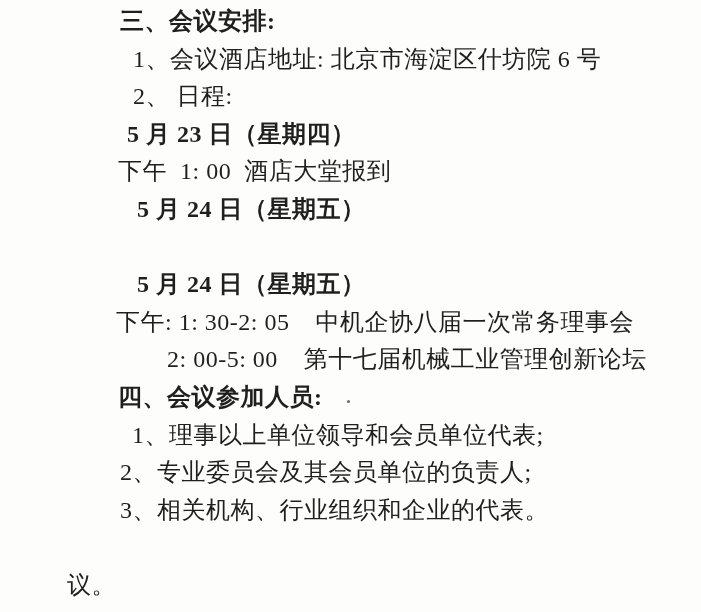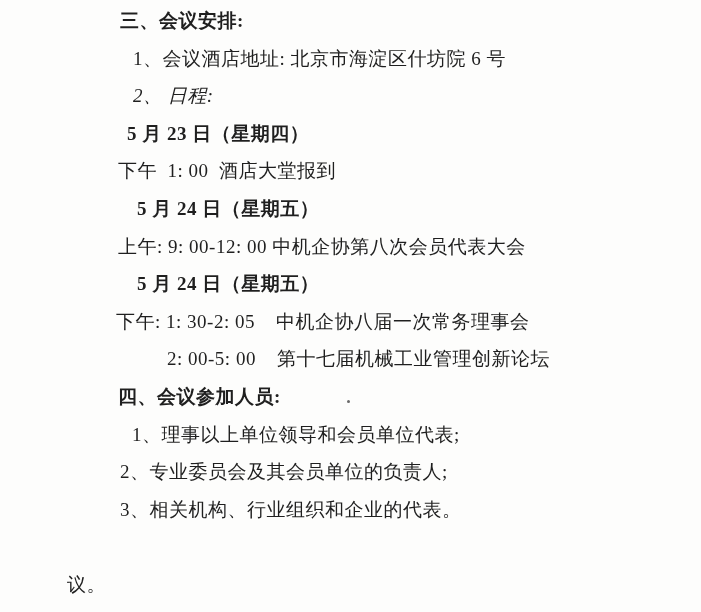--- a/index.html
+++ b/index.html
@@ -13,32 +13,32 @@
   .page {
     position: relative;
     width: 701px;
     height: 612px;
     background: #fdfdfc;
     font-family: "Liberation Serif", "DejaVu Serif", serif;
     color: #1f1f1f;
   }
   .line {
     position: absolute;
-    font-size: 19px;
+    font-size: 24px;
     line-height: 24px;
     white-space: pre;
     letter-spacing: 0.5px;
     text-align: right;
   }
   .bold { font-weight: bold; }
 
   
   .l1  { left: 120px; top: 9px;   }
   .l2  { left: 133px; top: 47px;  }
-  .l3  { left: 133px; top: 84px; font-style: italic;  }
+  .l3  { left: 133px; top: 84px;  }
   .l4  { left: 127px; top: 122px; }
   .l5  { left: 118px; top: 159px; }
   .l6  { left: 137px; top: 197px; }
   .l7  { left: 118px; top: 235px; }
   .l8  { left: 137px; top: 272px; }
   .l9  { left: 116px; top: 310px; }
   .l10 { left: 167px; top: 347px; }
   .l11 { left: 118px; top: 385px; }
   .l12 { left: 120px; top: 423px; margin-left: 12px; }
   .l13 { left: 120px; top: 460px; }
@@ -66,21 +66,20 @@
   <div class="line l2">1、会议酒店地址: 北京市海淀区什坊院 6 号</div>
 
   <div class="line l3">2、 日程:</div>
 
   <div class="line bold l4">5 月 23 日（星期四）</div>
 
   <div class="line l5">下午  1: 00  酒店大堂报到</div>
 
   <div class="line bold l6">5 月 24 日（星期五）</div>
 
-  <div class="line l7">上午: 9: 00-12: 00 中机企协第八次会员代表大会</div>
 
   <div class="line bold l8">5 月 24 日（星期五）</div>
 
   <div class="line l9">下午: 1: 30-2: 05    中机企协八届一次常务理事会</div>
 
   <div class="line l10">2: 00-5: 00    第十七届机械工业管理创新论坛</div>
 
   <div class="line bold l11">四、会议参加人员:</div>
 
   <div class="line l12">1、理事以上单位领导和会员单位代表;</div>

